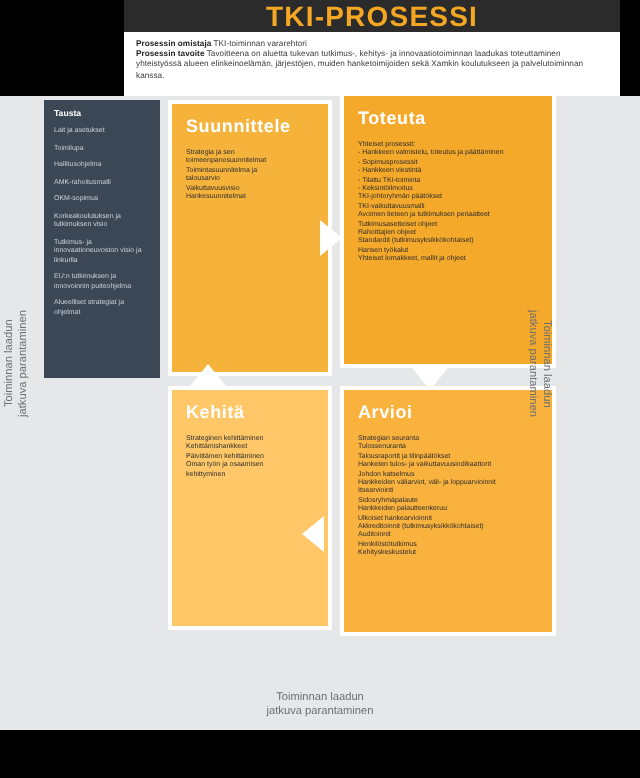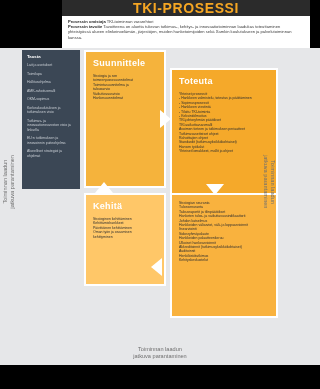--- a/index.html
+++ b/index.html
@@ -109,22 +109,22 @@
     margin: 0 0 6px 0;
     letter-spacing: 0.3px;
   }
   .card-line {
     color: #2f2f2f;
     font-size: 3.5px;
     line-height: 4.4px;
   }
 
   #card-plan    { left: 84px;  top: 50px;  width: 82px;  height: 138px; background: #f5b33c; }
-  #card-execute { left: 170px; top: 68px;  width: 108px; height: 138px; background: #f5a92a; }
-  #card-develop { left: 84px;  top: 193px; width: 82px;  height: 93px; background: #ffc768; }
+  #card-execute { left: 170px; top: 46px;  width: 108px; height: 138px; background: #f5a92a; }
+  #card-develop { left: 84px;  top: 193px; width: 82px;  height: 122px; background: #ffc768; }
   #card-assess  { left: 170px; top: 193px; width: 108px; height: 125px; background: #f9b23e; }
 
   
   .arrow {
     position: absolute;
     width: 0;
     height: 0;
   }
   .arrow-right {           
     left: 160px; top: 110px;
@@ -250,20 +250,21 @@
   <div class="card" id="card-develop">
     <div class="card-title">Kehitä</div>
     <div class="card-line">Strateginen kehittäminen</div>
     <div class="card-line">Kehittämishankkeet</div>
     <div class="card-line">Päivittäinen kehittäminen</div>
     <div class="card-line">Oman työn ja osaamisen</div>
     <div class="card-line">kehittyminen</div>
   </div>
 
   <div class="card" id="card-assess">
+    <div class="card-title">Arvioi</div>
     <div class="card-line">Strategian seuranta</div>
     <div class="card-line">Tulossenuranta</div>
     <div class="card-line">Talousraportit ja tilinpäätökset</div>
     <div class="card-line">Hanketen tulos- ja vaikuttavuusindikaattorit</div>
     <div class="card-line">Johdon katselmus</div>
     <div class="card-line">Hankkeiden väliarviot, väli- ja loppuarvioinnit</div>
     <div class="card-line">Itsearviointi</div>
     <div class="card-line">Sidosryhmäpalaute</div>
     <div class="card-line">Hankkeiden palautteenkeruu</div>
     <div class="card-line">Ulkoiset hankearvioinnit</div>

